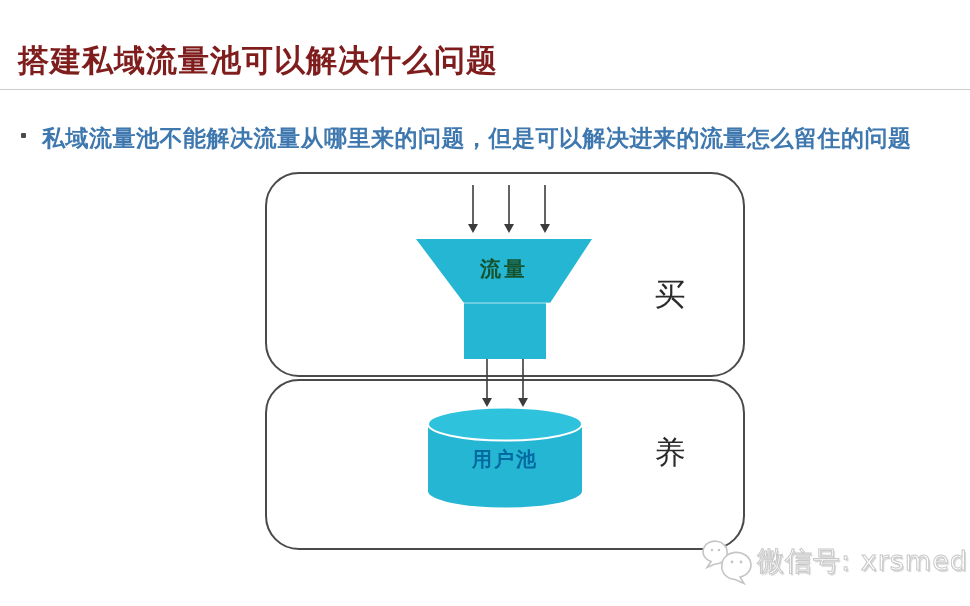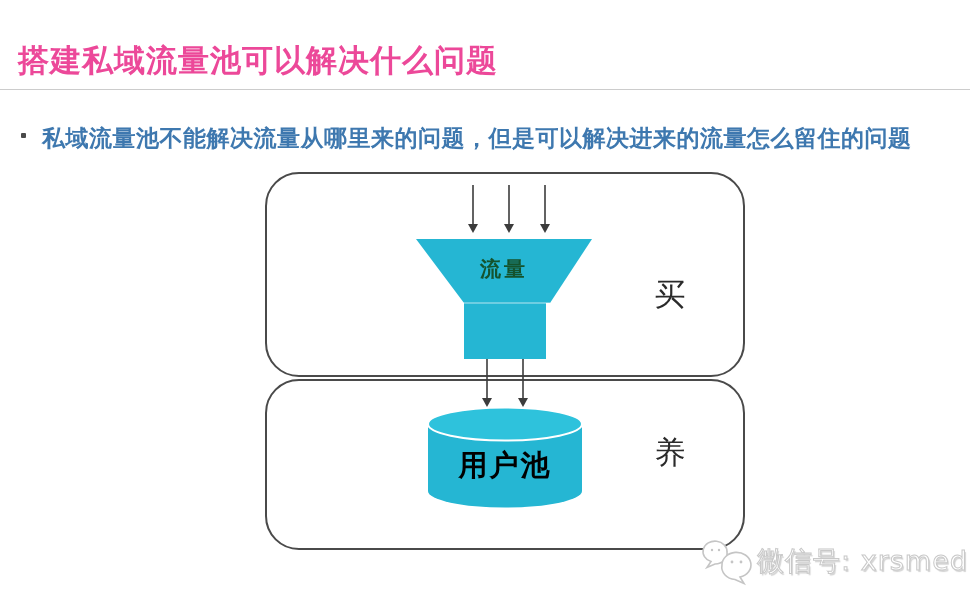--- a/index.html
+++ b/index.html
@@ -3,21 +3,21 @@
 <meta charset="utf-8">
 <style>
   html,body{margin:0;padding:0;background:#fff;}
   body{
     width:970px;height:606px;position:relative;overflow:hidden;
     font-family:"DejaVu Sans","Liberation Sans",sans-serif;
   }
   .abs{position:absolute;}
   .slide-title{
     left:18px;top:40px;width:930px;
-    font-size:31px;font-weight:800;color:#ec4899;
+    font-size:31px;font-weight:800;color:#7f1d1d;
     letter-spacing:1px;white-space:nowrap;
   }
   .title-divider{
     left:0;top:89px;width:970px;height:1px;background:#cccccc;
   }
   .bullet-dot{
     left:21px;top:133px;width:5px;height:5px;background:#4a4a4a;border-radius:1px;
   }
   .bullet-text{
     left:42px;top:123px;width:900px;
@@ -29,21 +29,21 @@
   }
   .stage-box.buy{left:265px;top:172px;width:480px;height:205px;}
   .stage-box.nurture{left:265px;top:379px;width:480px;height:171px;}
   .shapes-layer{left:0;top:0;width:970px;height:606px;pointer-events:none;}
   .funnel-label{
     left:416px;top:255px;width:176px;text-align:center;
     font-size:21px;font-weight:600;color:#14532d;letter-spacing:3px;
   }
   .pool-label{
     left:428px;top:446px;width:154px;text-align:center;
-    font-size:29px;font-weight:600;color:#000000;letter-spacing:2px;
+    font-size:20px;font-weight:600;color:#0369a1;letter-spacing:2px;
   }
   .stage-label{
     width:60px;text-align:center;font-size:31px;font-weight:400;color:#2a2a2a;
   }
   .stage-label.buy{left:640px;top:274px;}
   .stage-label.nurture{left:640px;top:432px;}
   .watermark-text{
     left:757px;top:543px;font-size:27px;letter-spacing:1px;
     color:#ffffff;-webkit-text-stroke:1px #c8c8c8;
     text-shadow:1.5px 1.5px 1px #d4d4d4;

